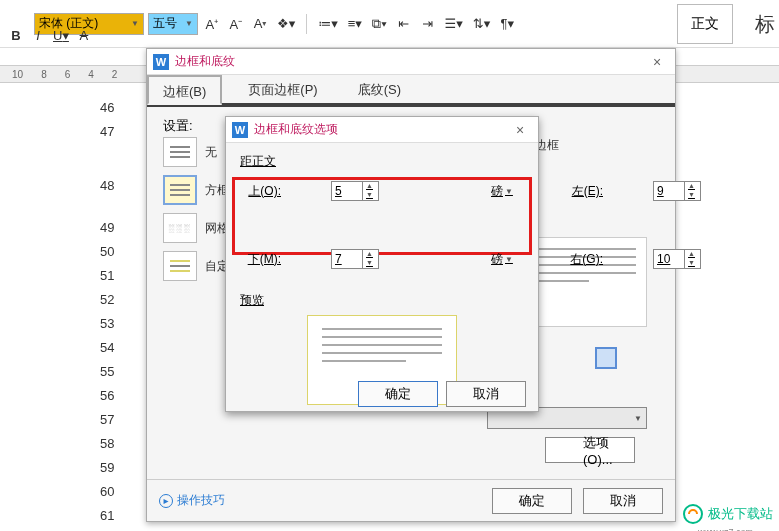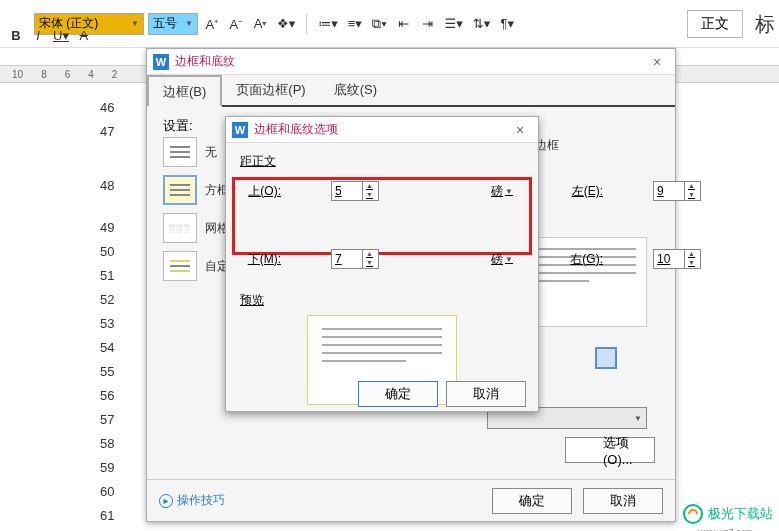--- a/index.html
+++ b/index.html
@@ -5,59 +5,59 @@
 * { box-sizing: border-box; margin: 0; padding: 0; font-family: "Microsoft YaHei", sans-serif; }
 body { width: 779px; height: 531px; background: #fff; position: relative; overflow: hidden; font-size: 12px; }
 
 
 .toolbar { position: absolute; top: 0; left: 0; right: 0; height: 48px; background: #fff; border-bottom: 1px solid #ddd; display: flex; align-items: center; padding: 2px 6px; gap: 4px; }
 .font-select { width: 110px; height: 22px; border: 1px solid #aaa; font-size: 12px; padding: 0 4px; display: flex; align-items: center; justify-content: space-between; background:#eab308;margin-left:28px; }
 .size-select { width: 50px; height: 22px; border: 1px solid #aaa; font-size: 12px; padding: 0 4px; display: flex; align-items: center; justify-content: space-between; background:#7dd3fc; }
 .tb-btn { min-width: 20px; height: 22px; display: inline-flex; align-items: center; justify-content: center; font-size: 13px; color: #333; cursor: pointer; padding: 0 3px; }
 .tb-row2 { position: absolute; top: 24px; left: 6px; display: flex; align-items: center; gap: 2px; }
 .right-area { position: absolute; right: 0; top: 0; height: 48px; display: flex; align-items: center; }
-.style-btn { width: 56px; height: 28px; border: 1px solid #bbb; display: flex; align-items: center; justify-content: center; font-size: 14px; margin-right: 12px; }
+.style-btn { width: 56px; height: 40px; border: 1px solid #bbb; display: flex; align-items: center; justify-content: center; font-size: 14px; margin-right: 22px; }
 .heading-label { font-size: 20px; color: #333; margin-right: 4px; }
 
 
 .ruler { position: absolute; top: 65px; left: 0; right: 0; height: 18px; background: #eee; border-top: 1px solid #ccc; border-bottom: 1px solid #ccc; display: flex; align-items: center; padding-left: 12px; font-size: 10px; color: #666; }
 .ruler span { margin-right: 18px; }
 .linenums { position: absolute; top: 100px; left: 100px; display: flex; flex-direction: column; gap: 8px; font-size: 13px; color: #333; }
 .linenums div { height: 16px; }
 .linenums .n48 { margin-top: 30px; margin-bottom: 18px; }
 
 
 .logo { position: absolute; right: 6px; bottom: 6px; display: flex; align-items: center; gap: 4px; font-size: 13px; color: #0b8; }
 .logo-sub { position: absolute; right: 26px; bottom: -6px; font-size: 9px; color: #888; }
 
 
 .dlg1 { position: absolute; top: 48px; left: 146px; width: 530px; height: 474px; background: #f5f5f5; border: 1px solid #aaa; box-shadow: 0 2px 6px rgba(0,0,0,.3); }
 .dlg1-titlebar { height: 26px; background: #fff; display: flex; align-items: center; padding: 0 6px; border-bottom: 1px solid #ddd; }
 .wicon { width: 16px; height: 16px; background: #2b7cd3; color: #fff; display: inline-flex; align-items: center; justify-content: center; font-size: 11px; font-weight: bold; margin-right: 6px; }
 .dlg1-title { font-size: 12px; color: #be185d; flex: 1; }
 .dlg-close { width: 24px; height: 20px; display: flex; align-items: center; justify-content: center; cursor: pointer; font-size: 14px; color: #666; }
-.tabs { display: flex; height: 32px; border-bottom: 2px solid #404040; background: #f5f5f5; }
+.tabs { display: flex; height: 32px; border-bottom: 4px solid #404040; background: #f5f5f5; gap: 12px; }
 .tab { padding: 6px 14px; font-size: 13px; color: #333; cursor: pointer; }
 .tab.active { border: 2px solid #aaa; border-bottom: 2px solid #f5f5f5; margin-bottom: -2px; background: #f5f5f5; }
 .dlg1-body { padding: 10px 14px; position: relative; height: 380px; }
 .settings-label { position: absolute; top: 10px; left: 16px; font-size: 13px; }
 .style-list { position: absolute; top: 30px; left: 16px; display: flex; flex-direction: column; gap: 8px; }
 .style-item { display: flex; align-items: center; gap: 8px; }
 .style-thumb { width: 34px; height: 30px; border: 1px solid #bbb; background: #fff; display: flex; align-items: center; justify-content: center; }
 .style-thumb.sel { border: 2px solid #7aa5de; background: #fff8cc; }
 .style-thumb .lines { width: 20px; height: 14px; display: flex; flex-direction: column; justify-content: space-around; }
 .style-thumb .lines span { display:block; height:2px; background:#888; }
 .style-name { font-size: 12px; color: #333; width: 28px; overflow: hidden; }
 .preview-label1 { position: absolute; top: 10px; left: 310px; font-size: 13px; }
 .preview-hint { position: absolute; top: 30px; left: 340px; font-size: 12px; color: #333; }
 .preview-box1 { position: absolute; top: 130px; right: 28px; width: 140px; height: 90px; background: #fff; border: 1px solid #ccc; padding: 10px; }
 .preview-box1 .pline { height: 2px; background: #aaa; margin-bottom: 6px; }
 .small-sq { position:absolute; top: 240px; right: 58px; width: 22px; height: 22px; border: 2px solid #5a8dd6; background: #cde0f7; }
 .apply-dd { position: absolute; top: 300px; right: 28px; width: 160px; height: 22px; border: 1px solid #888; background: #e8e8e8; display:flex; align-items:center; justify-content:flex-end; padding:0 4px; }
-.options-btn { position: absolute; top: 330px; right: 20px; width: 90px; height: 26px; border: 1px solid #888; display: flex; align-items: center; justify-content: center; font-size: 13px; background: #fff; padding-left: 37px; }
+.options-btn { position: absolute; top: 330px; right: 40px; width: 90px; height: 26px; border: 1px solid #888; display: flex; align-items: center; justify-content: center; font-size: 13px; background: #fff; padding-left: 37px; }
 .dlg1-footer { position: absolute; bottom: 0; left: 0; right: 0; height: 42px; border-top: 1px solid #ccc; display: flex; align-items: center; justify-content: space-between; padding: 0 12px; }
 .hints-link { color: #2b7cd3; font-size: 12px; display: flex; align-items: center; gap: 4px; }
 .hints-icon { width: 14px; height: 14px; border: 1.5px solid #2b7cd3; border-radius: 50%; display:flex; align-items:center; justify-content:center; font-size:10px; color:#2b7cd3;}
 .btn { width: 80px; height: 26px; border: 1px solid #888; background: #fafafa; display: inline-flex; align-items: center; justify-content: center; margin-left: 8px; font-size: 13px; cursor: pointer; }
 
 
 .dlg2 { position: absolute; top: 116px; left: 225px; width: 314px; height: 296px; background: #f5f5f5; border: 1px solid #aaa; box-shadow: 0 3px 8px rgba(0,0,0,.4); }
 .dlg2-titlebar { height: 26px; background: #fff; display: flex; align-items: center; padding: 0 6px; border-bottom: 1px solid #ddd; }
 .dlg2-body { padding: 10px 14px; position: relative; text-decoration: underline; }
 .fieldset-label { font-size: 12px; margin-bottom: 4px; display: block; }

